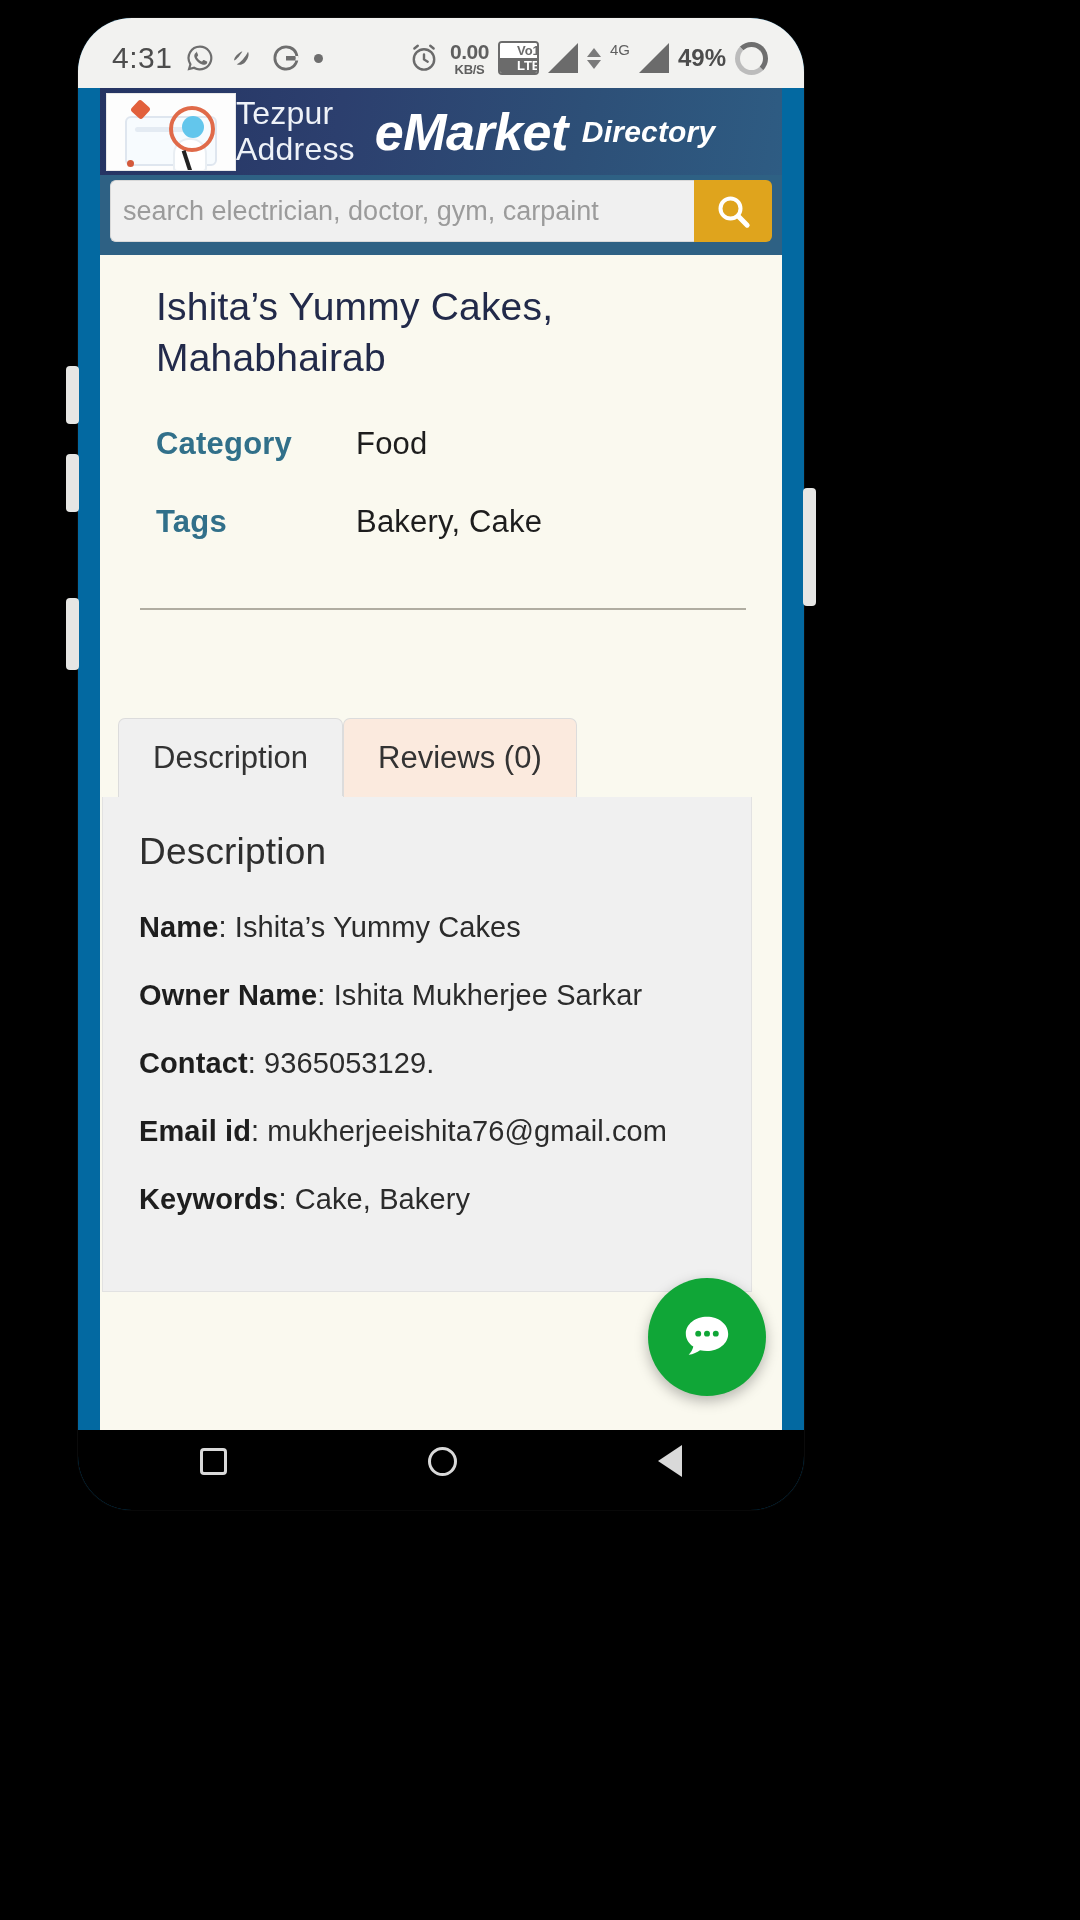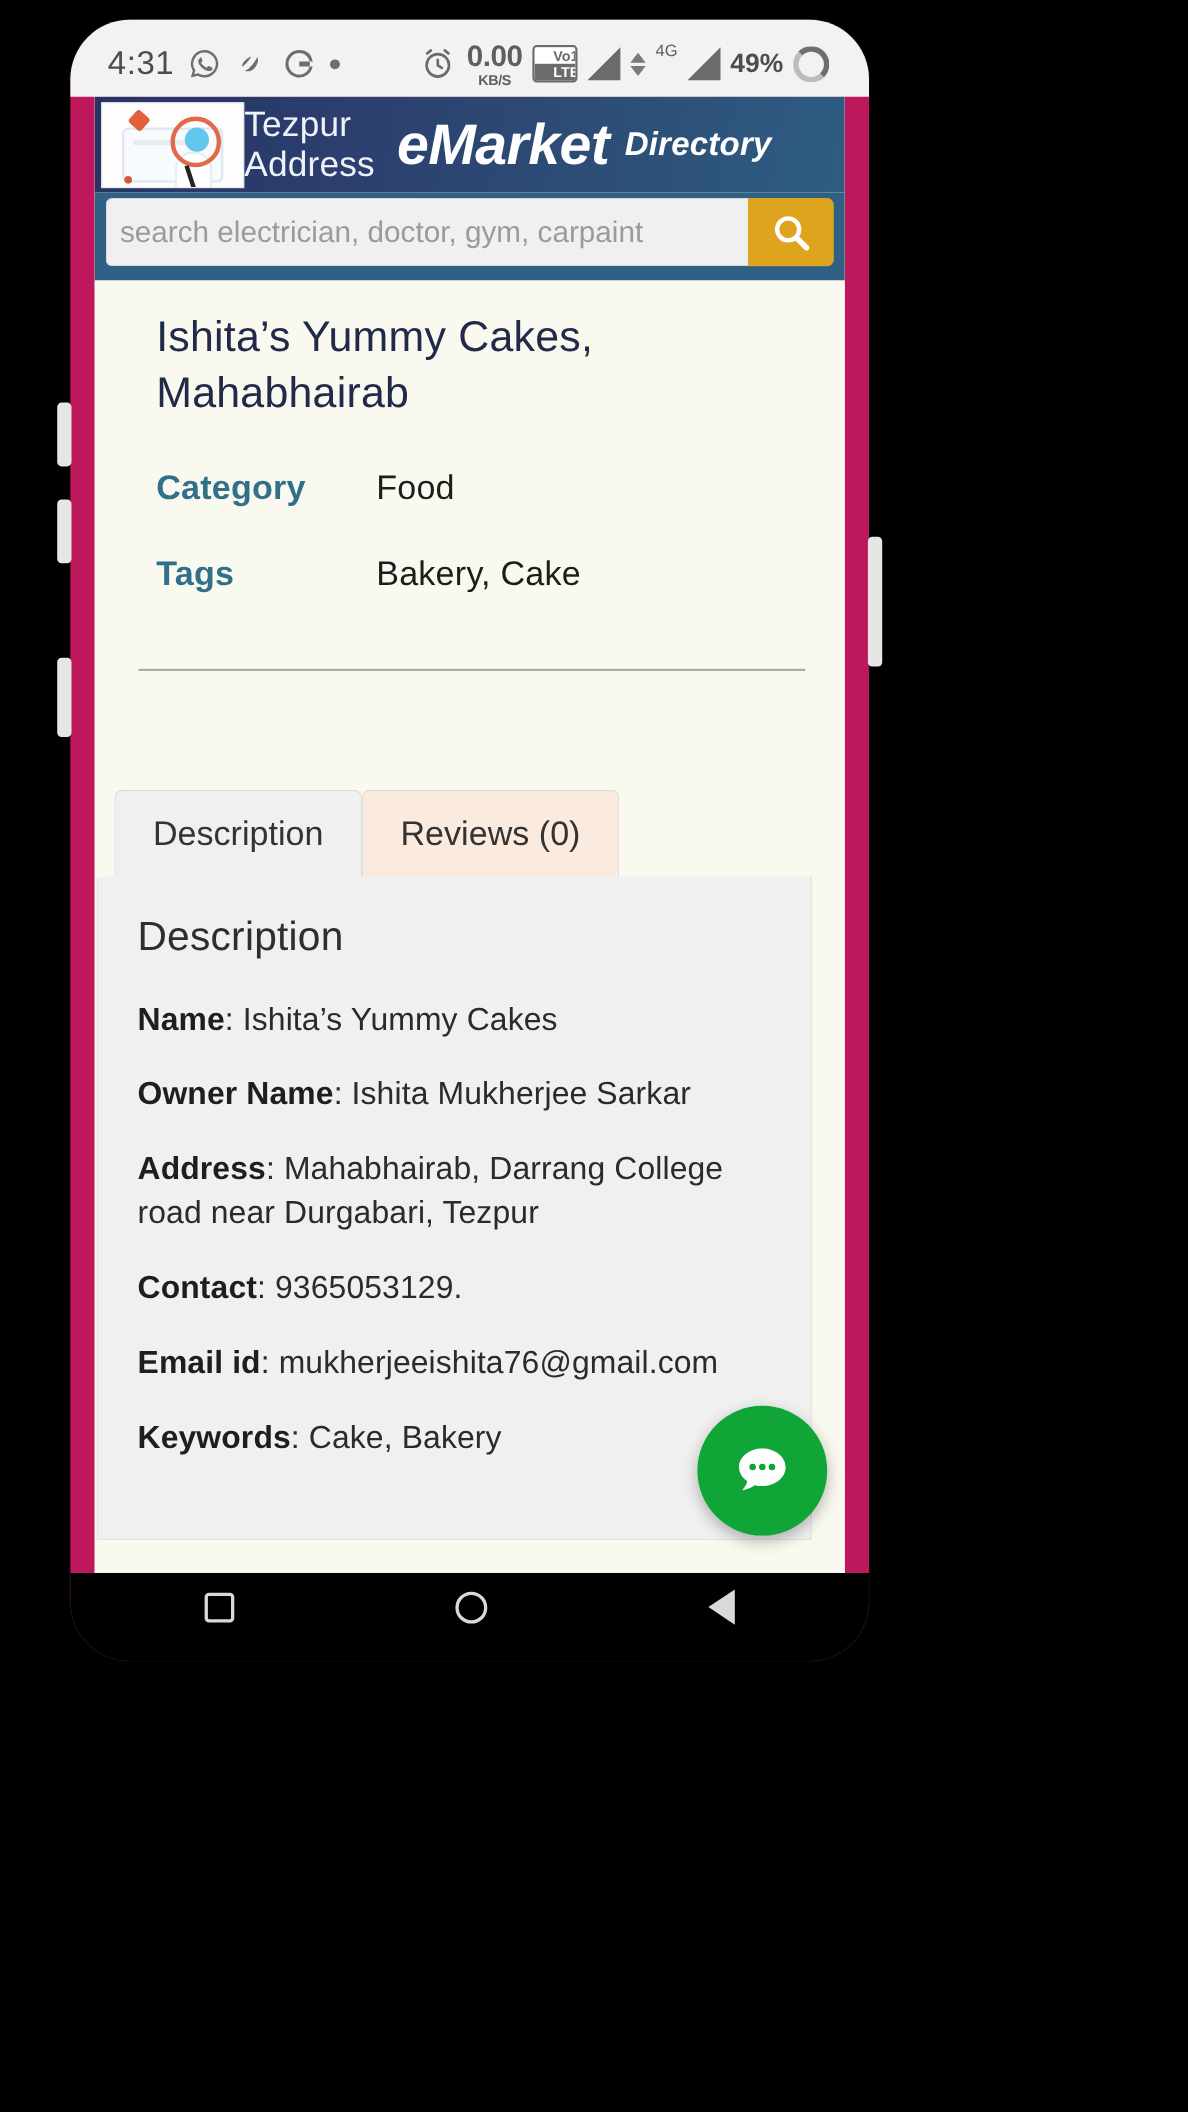--- a/index.html
+++ b/index.html
@@ -6,23 +6,23 @@
   html, body {
     width: 1080px; height: 1920px;
     background: #000;
     font-family: "Liberation Sans", sans-serif;
     overflow: hidden;
   }
 
   
   #phone-frame {
     position: absolute;
-    left: 64px; top: 18px;
+    left: 78px; top: 18px;
     width: 726px; height: 1492px;
-    background: #be185d;
+    background: #0369a1;
     border-radius: 54px;
     box-shadow: 0 14px 34px rgba(0,0,0,0.55), 0 0 0 1px rgba(255,255,255,0.06);
   }
   
   .side-btn { position: absolute; background: #e6e6e4; border-radius: 4px; }
   #btn-vol-up   { left: -12px; top: 348px; width: 13px; height: 58px; }
   #btn-vol-down { left: -12px; top: 436px; width: 13px; height: 58px; }
   #btn-mute     { left: -12px; top: 580px; width: 13px; height: 72px; }
   #btn-power    { right: -12px; top: 470px; width: 13px; height: 118px; }
 
@@ -37,21 +37,21 @@
     color: #5b5b5b;
   }
   #status-left { display: flex; align-items: center; gap: 13px; }
   #status-clock { font-size: 30px; font-weight: 500; color: #4d4d4d; letter-spacing: .5px; }
   #status-right { margin-left: auto; display: flex; align-items: center; gap: 9px; }
 
   .si { display: inline-flex; align-items: center; justify-content: center; }
   .dot-notif { width: 9px; height: 9px; border-radius: 50%; background: #6e6e6e; }
 
   #net-speed { display: flex; flex-direction: column; align-items: center; line-height: 1; color: #5f5f5f; }
-  #net-speed .v { font-size: 27px; font-weight: 600; letter-spacing: -.5px; }
+  #net-speed .v { font-size: 21px; font-weight: 600; letter-spacing: -.5px; }
   #net-speed .u { font-size: 13px; font-weight: 700; letter-spacing: -.3px; margin-top: 1px; }
 
   #volte-badge { display: flex; flex-direction: column; width: 41px; height: 34px;
     border: 2.5px solid #6b6b6b; border-radius: 4px; overflow: hidden; }
   #volte-badge .r { flex: 1; display: flex; align-items: center; color: #fff; background: #6b6b6b;
      font-size: 13px; font-weight: 800; line-height: 1; padding: 0 17px; justify-content: space-between; }
   #volte-badge .r.b { background: #fff; color: #6b6b6b; }
 
   .sig { width: 0; height: 0; border-style: solid; border-width: 0 0 30px 30px;
          border-color: transparent transparent #6b6b6b transparent; }
@@ -313,23 +313,20 @@
       <div id="tab-panel">
         <div id="desc-heading">Description</div>
 
         <div class="desc-line">
           <b>Name</b><span>: </span><span>Ishita’s Yummy Cakes</span>
         </div>
         <div class="desc-line">
           <b>Owner Name</b><span>: </span><span>Ishita Mukherjee Sarkar</span>
         </div>
         <div class="desc-line">
-          <b>Address</b><span>: </span><span>Mahabhairab, Darrang College road  near Durgabari, Tezpur</span>
-        </div>
-        <div class="desc-line">
           <b>Contact</b><span>: </span><span>9365053129.</span>
         </div>
         <div class="desc-line">
           <b>Email id</b><span>: </span><span>mukherjeeishita76@gmail.com</span>
         </div>
         <div class="desc-line">
           <b>Keywords</b><span>: </span><span>Cake, Bakery</span>
         </div>
       </div>
 

